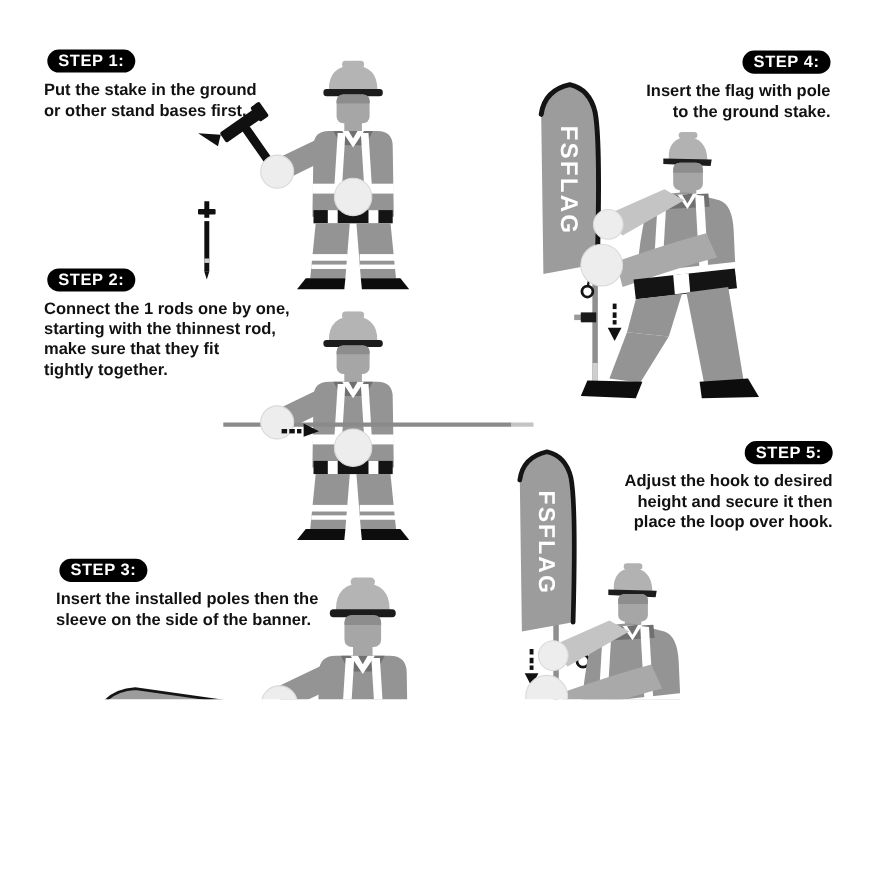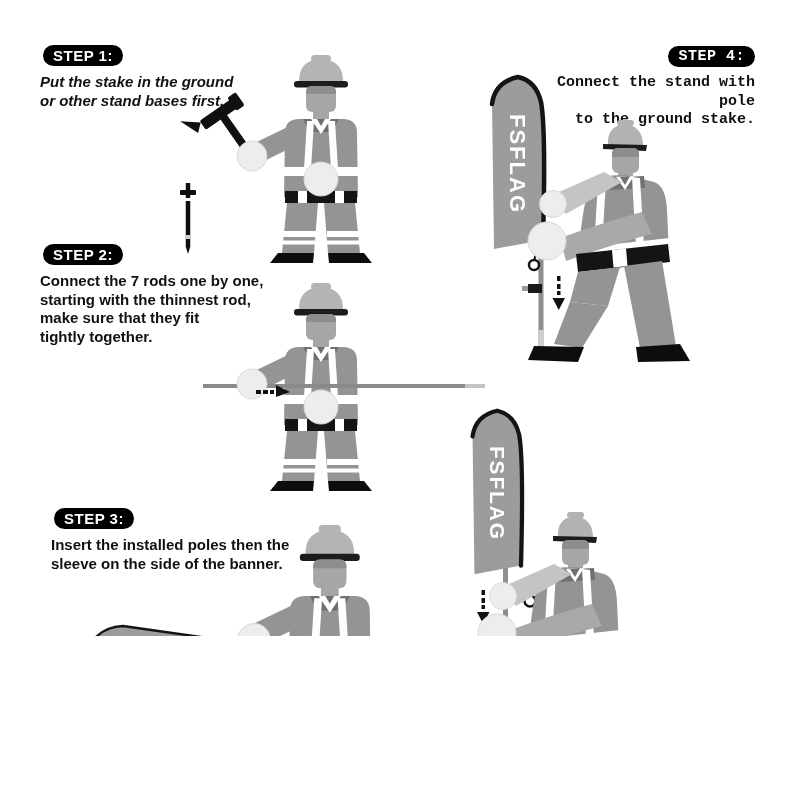--- a/index.html
+++ b/index.html
@@ -11,21 +11,21 @@
   .badge{
     display:inline-block;background:#000;color:#fff;font-weight:700;
     font-size:15px;line-height:21px;padding:0 10px;border-radius:11px;
     letter-spacing:.5px;
   }
   .step-text{
     font-weight:700;font-size:15px;line-height:18.5px;color:#111;
     white-space:pre-line;margin-top:7px;
   }
   .right .step-text{text-align:right;}
-  .right{text-align:right;font-family:Liberation Mono, monospace;}
+  .right{text-align:right;}
   .illus{position:absolute;}
   svg text{font-family:"Liberation Sans","DejaVu Sans",sans-serif;}
 </style>
 </head>
 <body>
 
 <div class="canvas">
 
   <svg width="0" height="0" style="position:absolute" aria-hidden="true">
     <defs>
@@ -85,44 +85,50 @@
       <g id="flag-v">
         <path d="M9,32 Q12,10 35,5 Q53,9 58,30 Q63,56 60,168 L11,177 Z" fill="#9c9c9c"></path>
         <path d="M9,32 Q12,10 35,5 Q53,9 58,30 Q63,56 60,168" fill="none" stroke="#141414" stroke-width="4.5" stroke-linecap="round"></path>
         <text transform="rotate(90 27 92)" x="27" y="92" text-anchor="middle" font-size="22" font-weight="bold" letter-spacing="2" fill="#ffffff">FSFLAG</text>
       </g>
     </defs>
   </svg>
 
   <div class="step" style="left:43px;top:45px;">
     <span class="badge">STEP 1:</span>
-    <div class="step-text" style="margin-left:-3px;font-style:italic;">Put the stake in the ground
+    <div class="step-text" style="margin-left:-3px;">Put the stake in the ground
 or other stand bases first.</div>
   </div>
 
   <div class="step" style="left:43px;top:244px;">
     <span class="badge">STEP 2:</span>
-    <div class="step-text" style="margin-left:-3px;">Connect the 7 rods one by one,
+    <div class="step-text" style="margin-left:-3px;">Connect the 1 rods one by one,
 starting with the thinnest rod,
 make sure that they fit
 tightly together.</div>
   </div>
 
   <div class="step" style="left:54px;top:508px;">
     <span class="badge">STEP 3:</span>
     <div class="step-text" style="margin-left:-3px;">Insert the installed poles then the
 sleeve on the side of the banner.</div>
   </div>
 
   <div class="step right" style="right:45px;top:46px;width:220px;">
     <span class="badge">STEP 4:</span>
-    <div class="step-text">Connect the stand with pole
+    <div class="step-text">Insert the flag with pole
 to the ground stake.</div>
   </div>
 
+  <div class="step right" style="right:43px;top:401px;width:225px;">
+    <span class="badge">STEP 5:</span>
+    <div class="step-text">Adjust the hook to desired
+height and secure it then
+place the loop over hook.</div>
+  </div>
 
   <svg class="illus" style="left:168px;top:55px;" width="235" height="215" viewBox="0 0 235 215">
     <use href="#worker-front" transform="translate(73,0)"></use>
     <g>
       <line x1="20" y1="128" x2="20" y2="192" stroke="#0f0f0f" stroke-width="4.5"></line>
       <rect x="12" y="135" width="16" height="5" rx="1" fill="#0f0f0f"></rect>
       <rect x="17" y="143" width="6" height="3" fill="#ffffff"></rect>
       <rect x="17.8" y="180" width="4.5" height="4" fill="#cfcfcf"></rect>
       <polygon points="17.8,192 22.2,192 20,199" fill="#0f0f0f"></polygon>
     </g>

